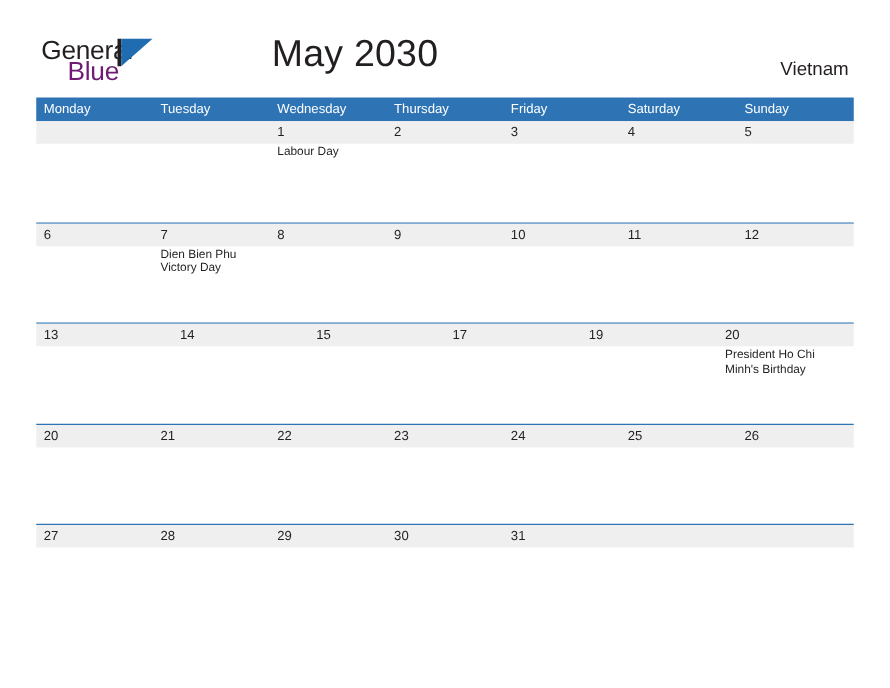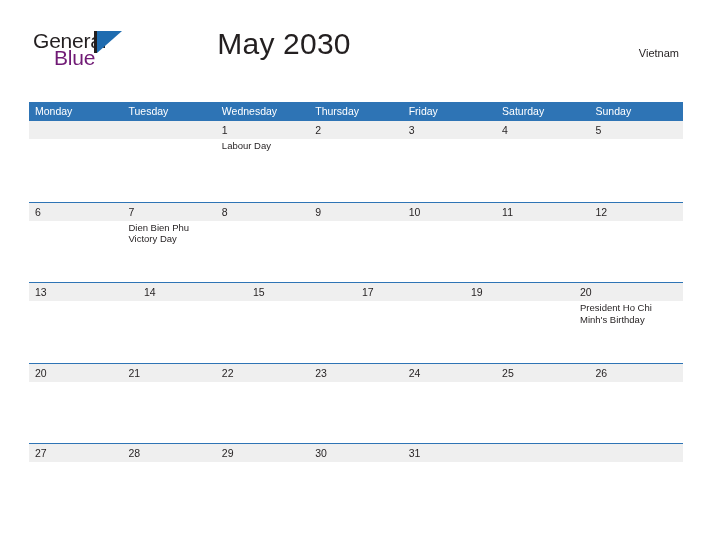--- a/index.html
+++ b/index.html
@@ -90,31 +90,30 @@
     text-align: center;
     font-size: 30px;
     font-weight: normal;
     color: #231f20;
     letter-spacing: 0.2px;
   }
   .country {
     position: absolute;
     right: 33px;
     top: 47px;
-    font-size: 11px;
+    font-size: 15px;
     color: #231f20;
   }
 
   
   .calendar {
     position: absolute;
     left: 29px;
     top: 78px;
     width: 654px;
-    margin-top: 24px;
   }
   .weekday-row {
     display: flex;
     background: #2e74b5;
     height: 19px;
   }
   .weekday {
     flex: 1 1 0;
     color: #ffffff;
     font-size: 10.5px;

